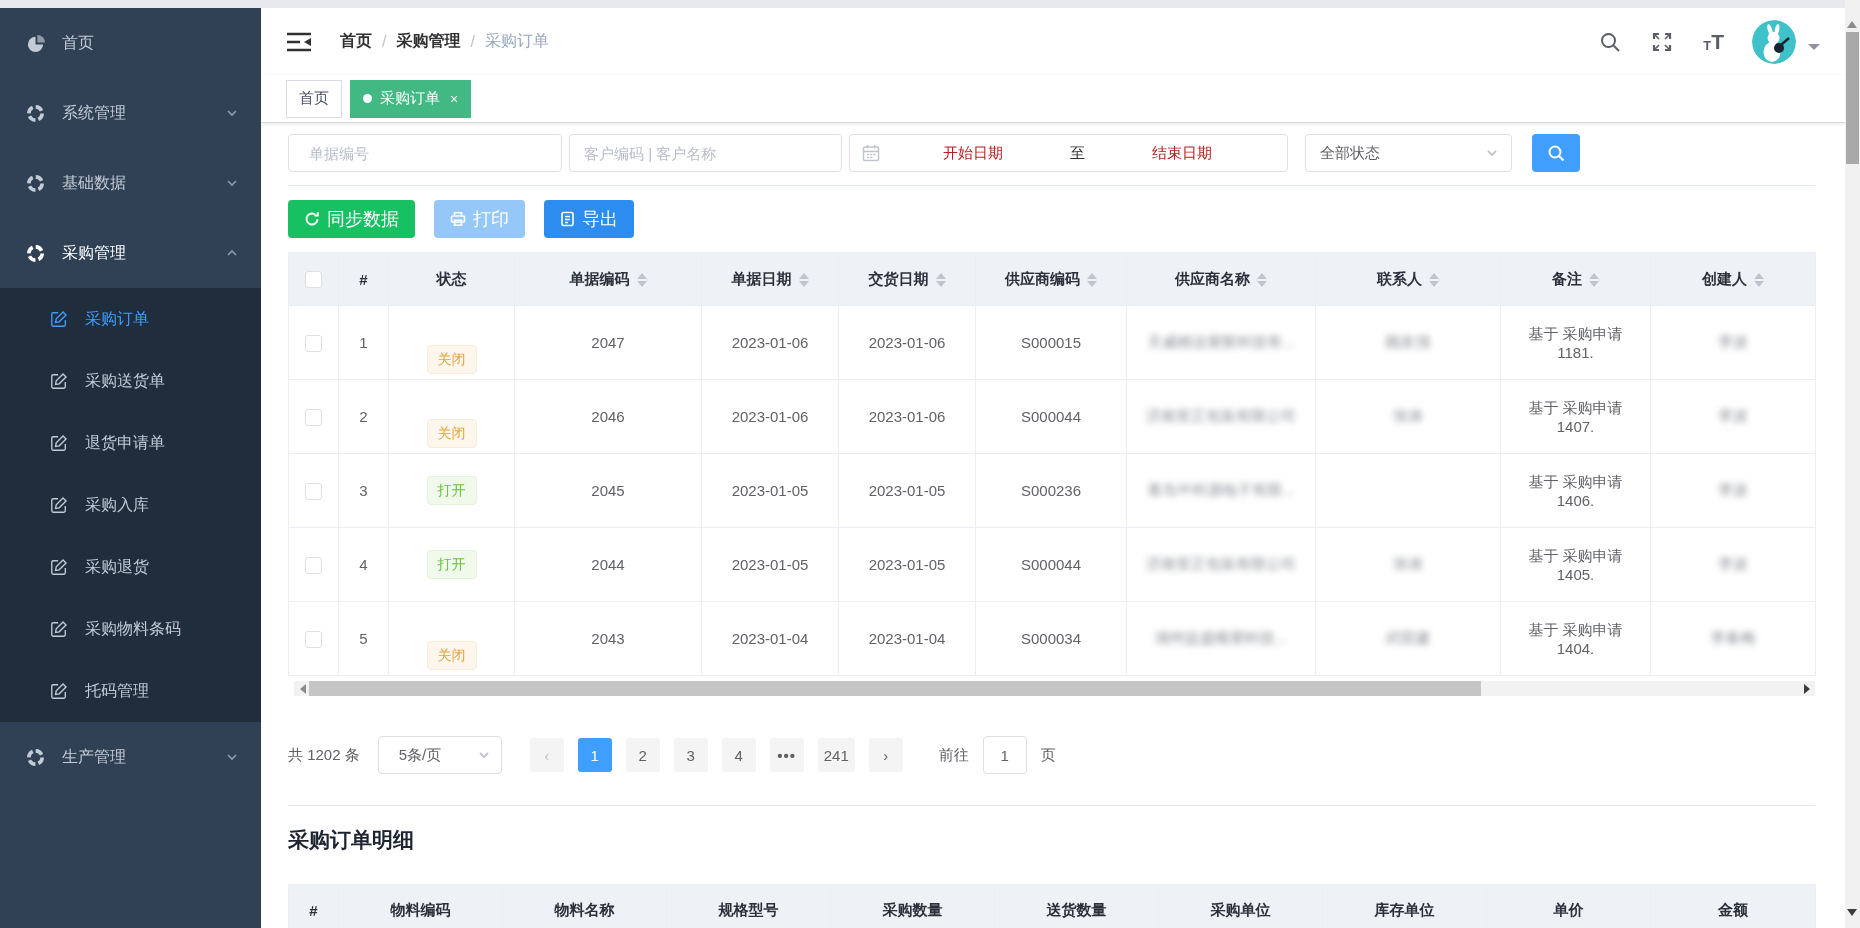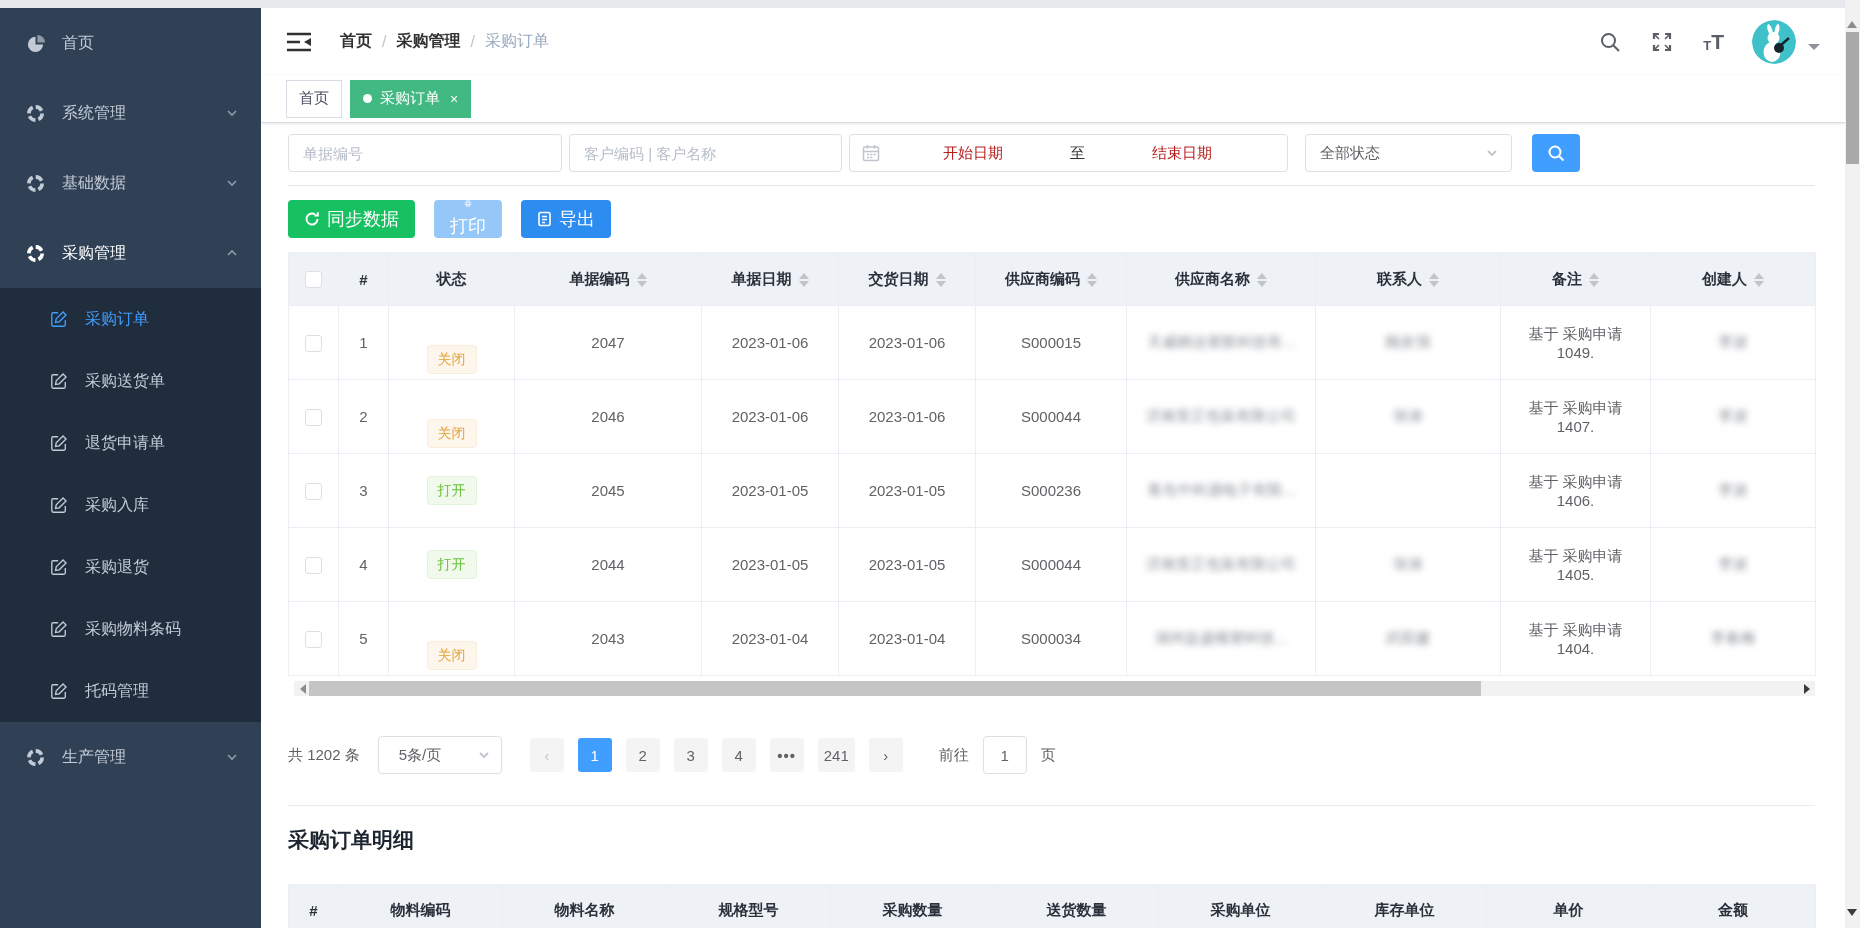--- a/index.html
+++ b/index.html
@@ -44,34 +44,34 @@
   .tabbar { height:48px; border-bottom:1px solid #d8dce5; box-shadow:0 1px 3px rgba(0,0,0,.10); display:flex; align-items:center; padding:0 25px; background:#fff; position:relative; z-index:2; }
   .tab { height:38px; display:inline-flex; align-items:center; padding:0 12px; border:1px solid #d8dce5; background:#fff; color:#495060; font-size:15px; margin-right:8px; cursor:pointer; }
   .tab.active { background:#42b983; border-color:#42b983; color:#fff; }
   .tab-dot { width:9px; height:9px; border-radius:50%; background:#fff; margin-right:8px; }
   .tab-close { margin-left:10px; font-size:14px; line-height:1; cursor:pointer; }
 
   
   .filters { position:absolute; top:126px; left:27px; display:flex; align-items:center; }
   .f-box { height:38px; border:1px solid #dcdfe6; border-radius:4px; background:#fff; font-size:15px; color:#606266; }
   input.f-box::placeholder { color:#b6bdc8; }
-  .inp1 { width:274px; padding:0 14px; }
+  .inp1 { width:274px; padding:0 20px; }
   .inp2 { width:273px; margin-left:7px; padding:0 14px; }
   .daterange { width:439px; margin-left:7px; display:flex; align-items:center; padding:0 12px; }
   .dr-ph { flex:1; text-align:center; color:#b91c1c; }
   .dr-sep { color:#303133; padding:0 4px; }
   .sel { width:207px; margin-left:17px; display:flex; align-items:center; justify-content:space-between; padding:0 12px 0 14px; cursor:pointer; }
   .search-btn { width:48px; height:38px; margin-left:20px; background:#409eff; border:none; border-radius:4px; display:flex; align-items:center; justify-content:center; cursor:pointer; }
   .divider1 { position:absolute; top:177px; left:27px; width:1527px; height:1px; background:#e0e6ee; }
 
   
   .toolbar { position:absolute; top:192px; left:27px; display:flex; gap:19px; }
   .btn { height:38px; border:none; border-radius:4px; color:#fff; font-size:18px; display:inline-flex; align-items:center; gap:7px; padding:0 16px; cursor:pointer; }
   .btn-sync { background:#17c161; }
-  .btn-print { background:#95c8f9; cursor:not-allowed;flex-direction:column; }
+  .btn-print { background:#95c8f9; cursor:not-allowed; }
   .btn-export { background:#2d8cf0; }
 
   
   table { border-collapse:collapse; table-layout:fixed; }
   .orders { position:absolute; top:244px; left:27px; width:1527px; font-size:15px; }
   .orders th { height:53px; background:#eef1f6; border:1px solid #ebeef5; color:#2b313a; font-weight:700; font-size:15px; text-align:center; }
   .orders td { height:74px; border:1px solid #ebeef5; color:#606266; text-align:center; padding:4px 8px; background:#fff; }
   .sortcaret { display:inline-flex; flex-direction:column; margin-left:7px; vertical-align:middle; gap:2px; }
   .sc-up { width:0;height:0;border-left:5px solid transparent;border-right:5px solid transparent;border-bottom:6px solid #c0c4cc; }
   .sc-down { width:0;height:0;border-left:5px solid transparent;border-right:5px solid transparent;border-top:6px solid #c0c4cc; }
@@ -385,21 +385,21 @@
       <tr>
         <td><input type="checkbox" style=""></td>
         <td>1</td>
         <td><span class="st st-warning">关闭</span></td>
         <td>2047</td>
         <td>2023-01-06</td>
         <td>2023-01-06</td>
         <td>S000015</td>
         <td><span class="blur">天威精达塑胶科技有...</span></td>
         <td><span class="blur">顾友强</span></td>
-        <td>基于 采购申请 1049.</td>
+        <td>基于 采购申请 1181.</td>
         <td><span class="blur">李波</span></td>
       </tr>
       <tr>
         <td><input type="checkbox" style=""></td>
         <td>2</td>
         <td><span class="st st-warning">关闭</span></td>
         <td>2046</td>
         <td>2023-01-06</td>
         <td>2023-01-06</td>
         <td>S000044</td>

